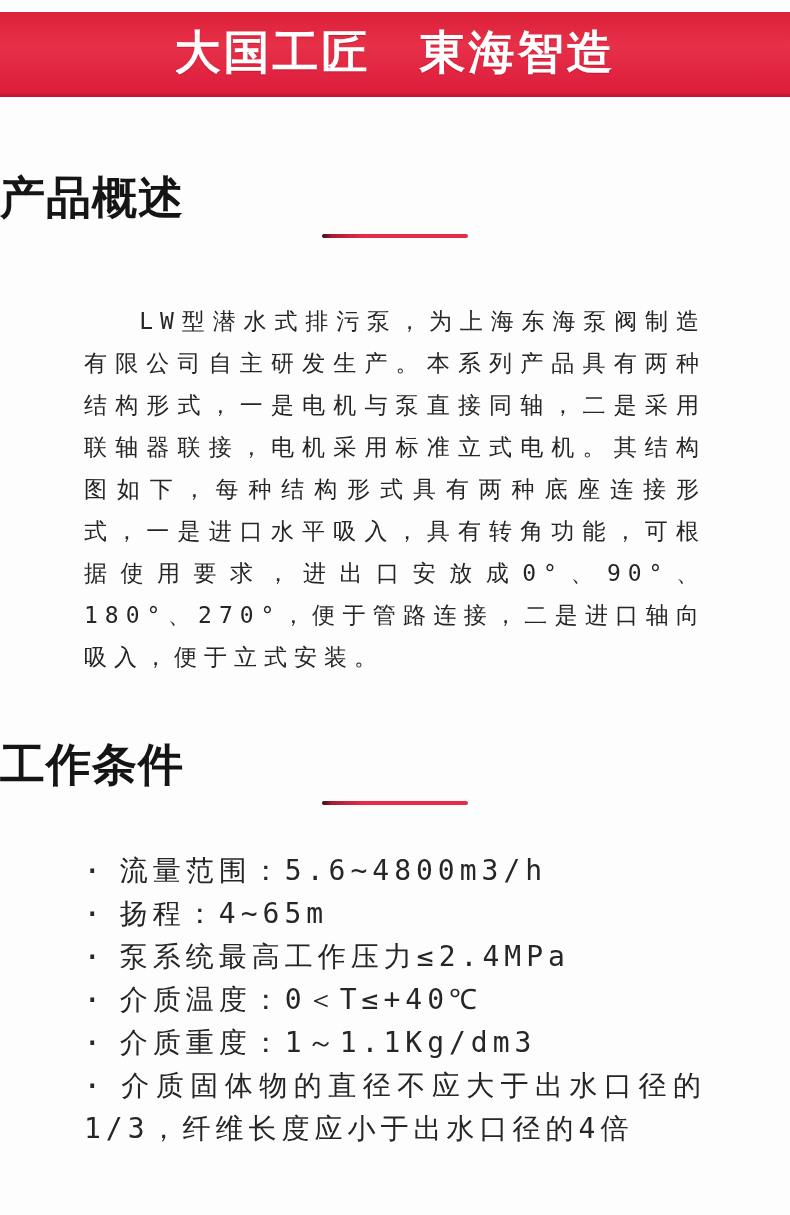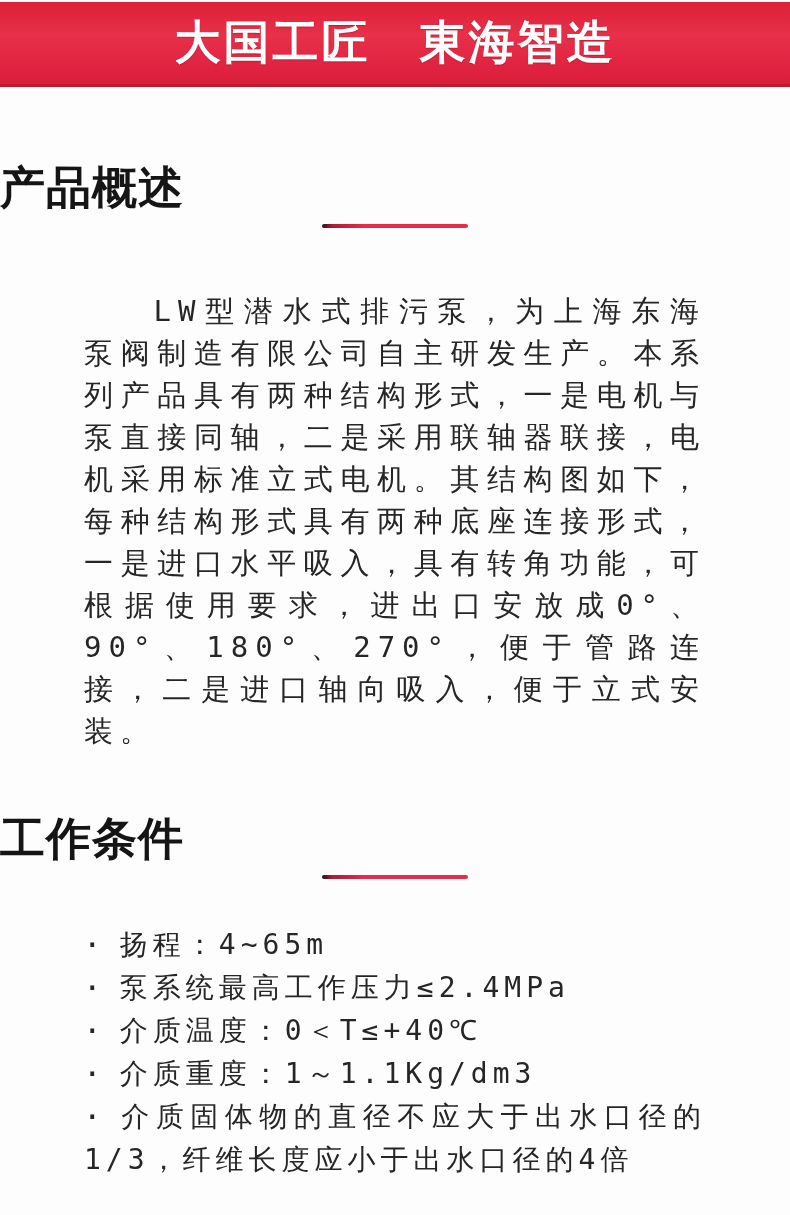--- a/index.html
+++ b/index.html
@@ -12,21 +12,21 @@
     width: 790px;
     height: 1215px;
     margin: 0 auto;
     background: #fdfdfd;
     overflow: hidden;
     font-family: "Liberation Sans", sans-serif;
     color: #232323;
   }
   
   .banner {
-    margin-top: 2px;
+    margin-top: 12px;
     height: 82px;
     background: linear-gradient(180deg, #dc2038 0%, #e73049 40%, #e02340 80%, #da1d38 100%);
     border-bottom: 3px solid #c41830;
     display: flex;
     align-items: center;
     justify-content: center;
   }
   .banner-text {
     color: #ffffff;
     font-size: 46px;
@@ -54,21 +54,21 @@
     border-radius: 2px;
     background: linear-gradient(90deg, #30101a 0%, #a91c33 7%, #e62c48 28%, #e62c48 100%);
   }
   
   .content {
     padding: 0 84px;
     font-family: "DejaVu Sans Mono", "Liberation Mono", monospace;
   }
   .overview-paragraph {
     margin-top: 62px;
-    font-size: 29px;
+    font-size: 23px;
     line-height: 42px;
     letter-spacing: 7px;
     color: #262626;
     text-align: justify;
     text-indent: 2.4em;
   }
   
   .conditions-list {
     margin-top: 44px;
   }
@@ -103,20 +103,23 @@
     <p class="overview-paragraph">LW型潜水式排污泵，为上海东海泵阀制造有限公司自主研发生产。本系列产品具有两种结构形式，一是电机与泵直接同轴，二是采用联轴器联接，电机采用标准立式电机。其结构图如下，每种结构形式具有两种底座连接形式，一是进口水平吸入，具有转角功能，可根据使用要求，进出口安放成0°、90°、180°、270°，便于管路连接，二是进口轴向吸入，便于立式安装。</p>
   </div>
 
   <div class="section-head second">
     <span class="section-title">工作条件</span>
     <div class="title-underline"></div>
   </div>
 
   <div class="content conditions-list">
     <div class="condition-item">
+      <span class="bullet-dot">·</span><span>流量范围：5.6~4800m3/h</span>
+    </div>
+    <div class="condition-item">
       <span class="bullet-dot">·</span><span>扬程：4~65m</span>
     </div>
     <div class="condition-item">
       <span class="bullet-dot">·</span><span>泵系统最高工作压力≤2.4MPa</span>
     </div>
     <div class="condition-item">
       <span class="bullet-dot">·</span><span>介质温度：0＜T≤+40℃</span>
     </div>
     <div class="condition-item">
       <span class="bullet-dot">·</span><span>介质重度：1～1.1Kg/dm3</span>

